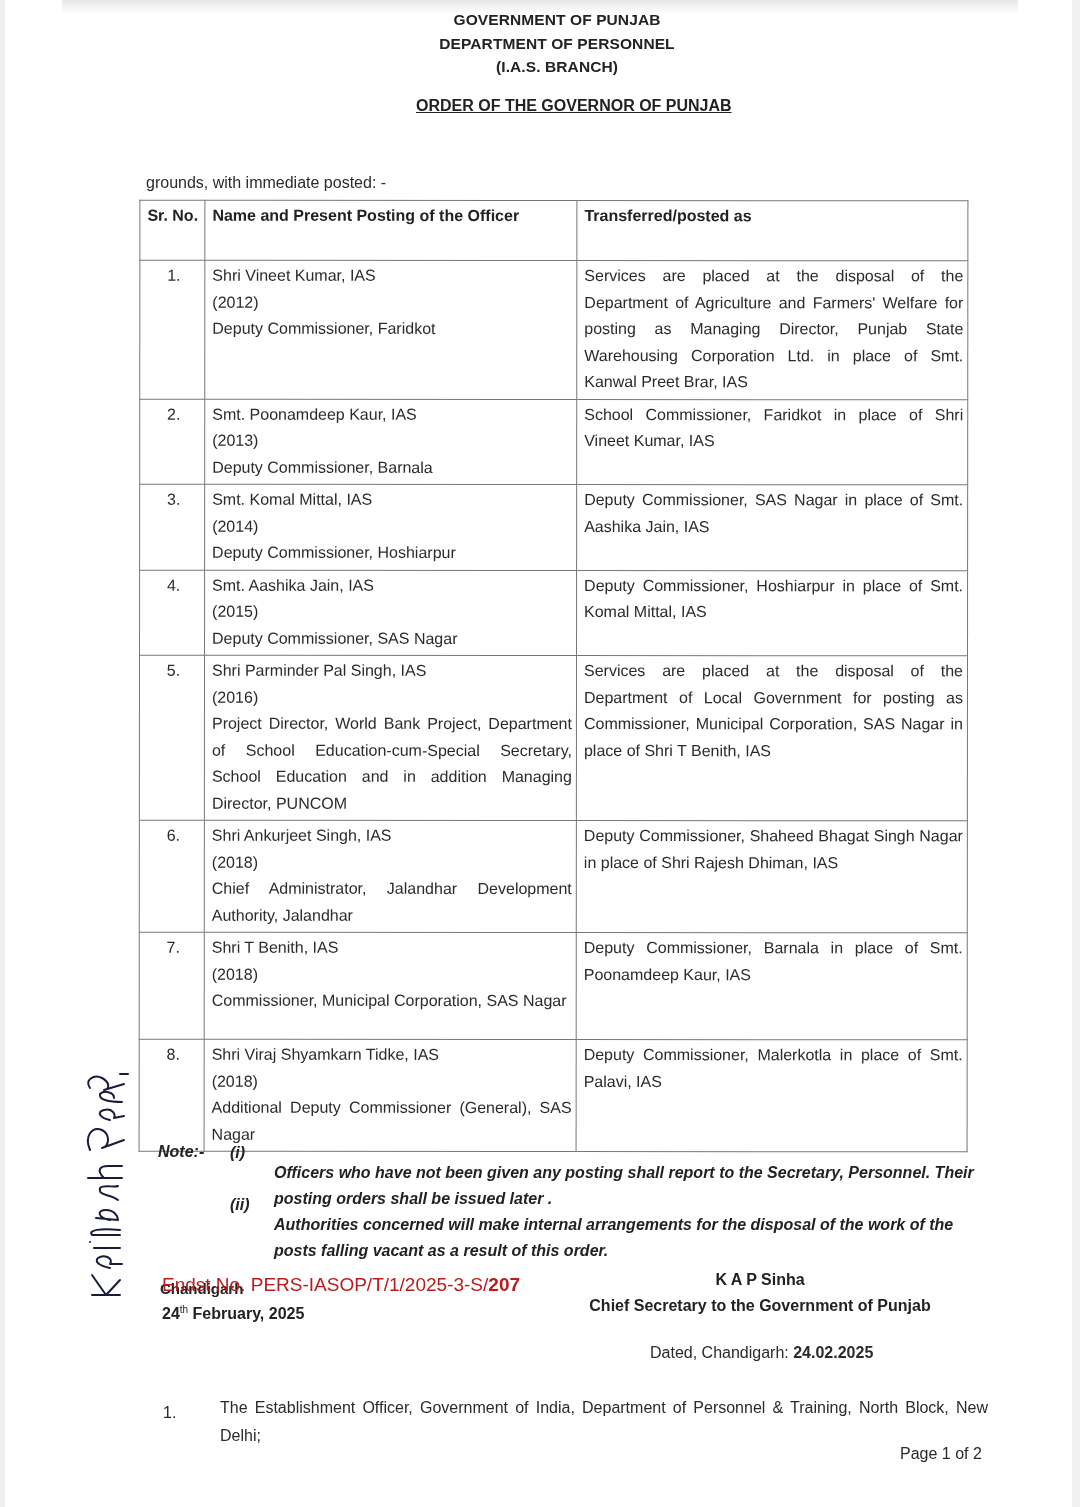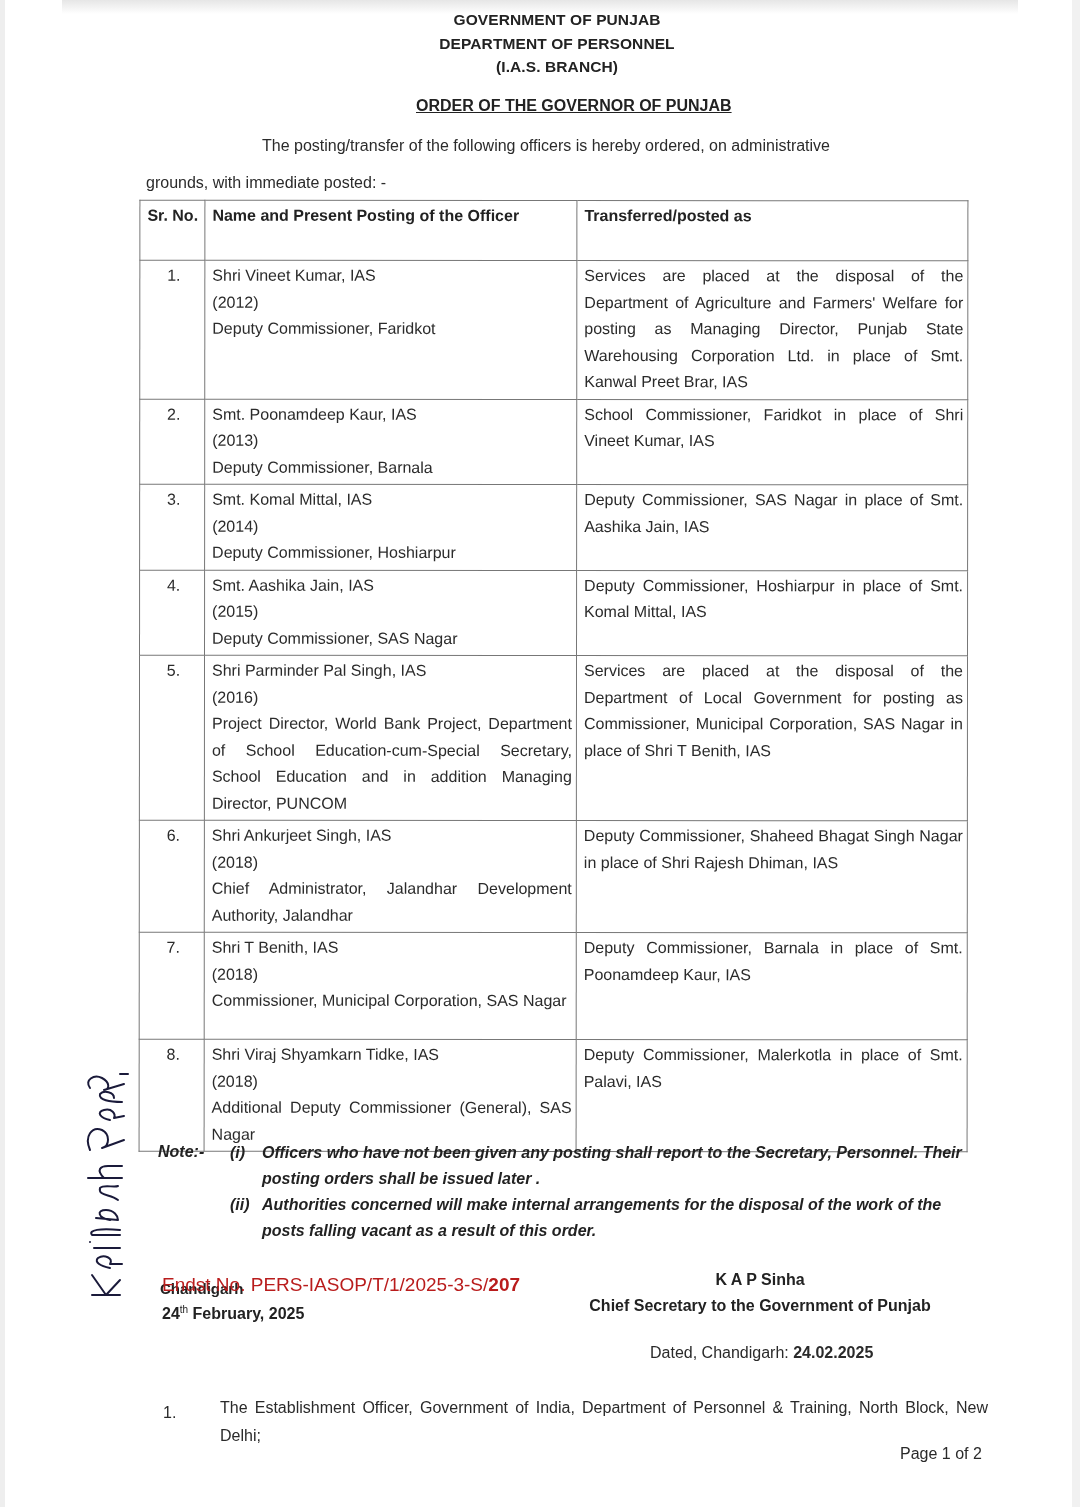--- a/index.html
+++ b/index.html
@@ -22,21 +22,21 @@
                line-height:26.5px; }
   table.main th { font-weight:bold; text-align:left; color:#222; }
   .c1 { width:53px; text-align:center; }
   .c2 { width:360px; }
   .c3 { }
   .just { text-align:justify; }
   .note-block { position:absolute; left:158px; top:1140px; width:830px; font-size:16px; color:#222; }
   .note-label { position:absolute; left:0; top:3px; font-style:italic; font-weight:bold; }
   .note-item { position:absolute; left:72px; width:760px; font-style:italic; font-weight:bold; line-height:26px; }
   .note-num { position:absolute; left:0; }
-  .note-text { position:absolute; left:32px; width:716px; }
+  .note-text { position:absolute; left:44px; width:716px;margin-top:20px; }
   .sig { position:absolute; left:70px; top:1070px; width:60px; height:230px; }
   .place { position:absolute; left:160px; top:1280px; font-weight:bold; font-size:15px; color:#222; }
   .date { position:absolute; left:162px; top:1304px; font-weight:bold; font-size:16px; color:#222; }
   .date sup { font-size:10px; font-weight:normal; }
   .signer { position:absolute; left:560px; top:1271px; width:400px; text-align:center; font-weight:bold; font-size:16px; color:#222; }
   .signer-title { position:absolute; left:560px; top:1297px; width:400px; text-align:center; font-weight:bold; font-size:16px; color:#222; }
   .endst { position:absolute; left:162px; top:1274px; font-size:19px; color:#b91c1c; }
   .endst b { font-weight:bold; }
   .dated { position:absolute; left:650px; top:1344px; font-size:16px; color:#2a2a2a; }
   .dated b { font-weight:bold; }
@@ -54,21 +54,20 @@
 <div class="top-shade"></div>
 
 <div class="page">
 
   <div class="hdr" style="top:11px;">GOVERNMENT OF PUNJAB</div>
   <div class="hdr" style="top:35px;">DEPARTMENT OF PERSONNEL</div>
   <div class="hdr" style="top:58px;">(I.A.S. BRANCH)</div>
 
   <div class="order-title">ORDER OF THE GOVERNOR OF PUNJAB</div>
 
-  <div class="intro1">The posting/transfer of the following officers is hereby ordered, on administrative</div>
   <div class="intro2">grounds, with immediate posted: -</div>
 
   <table class="main">
     <tbody>
         <tr style="height:60px;">
       <th class="c1" style="text-align:left;">Sr. No.</th>
       <th class="c2">Name and Present Posting of the Officer</th>
       <th class="c3">Transferred/posted as</th>
     </tr>
 

